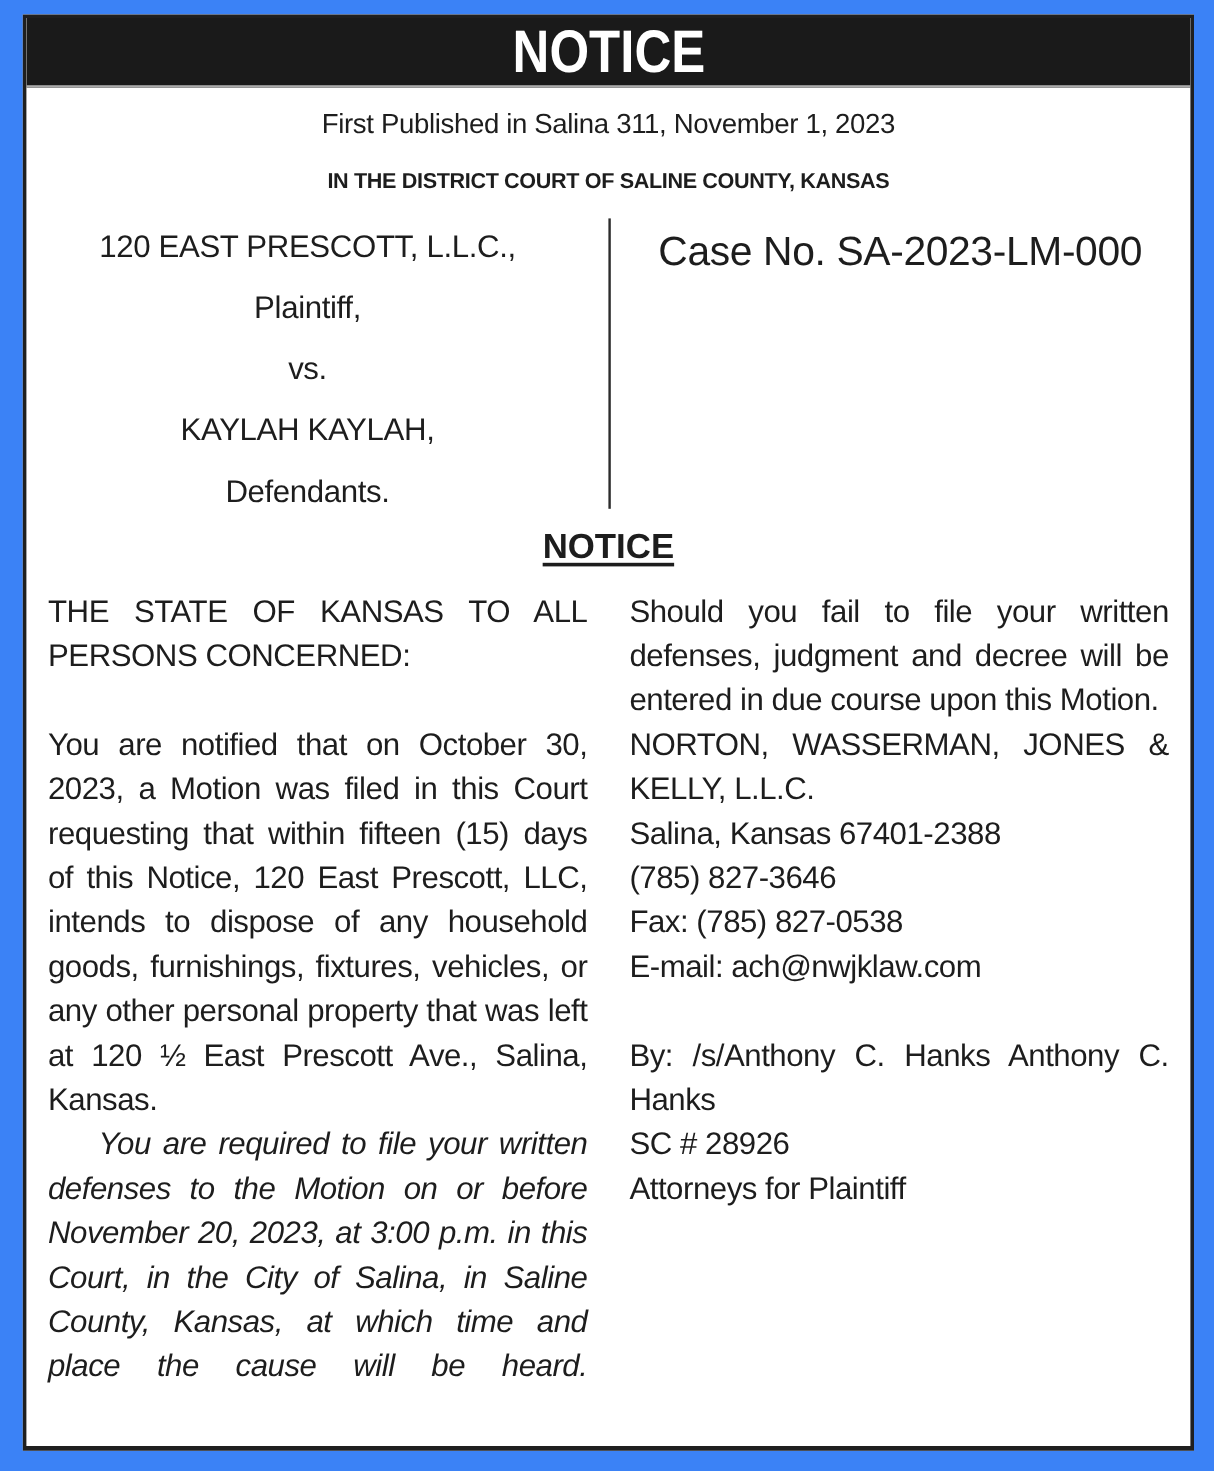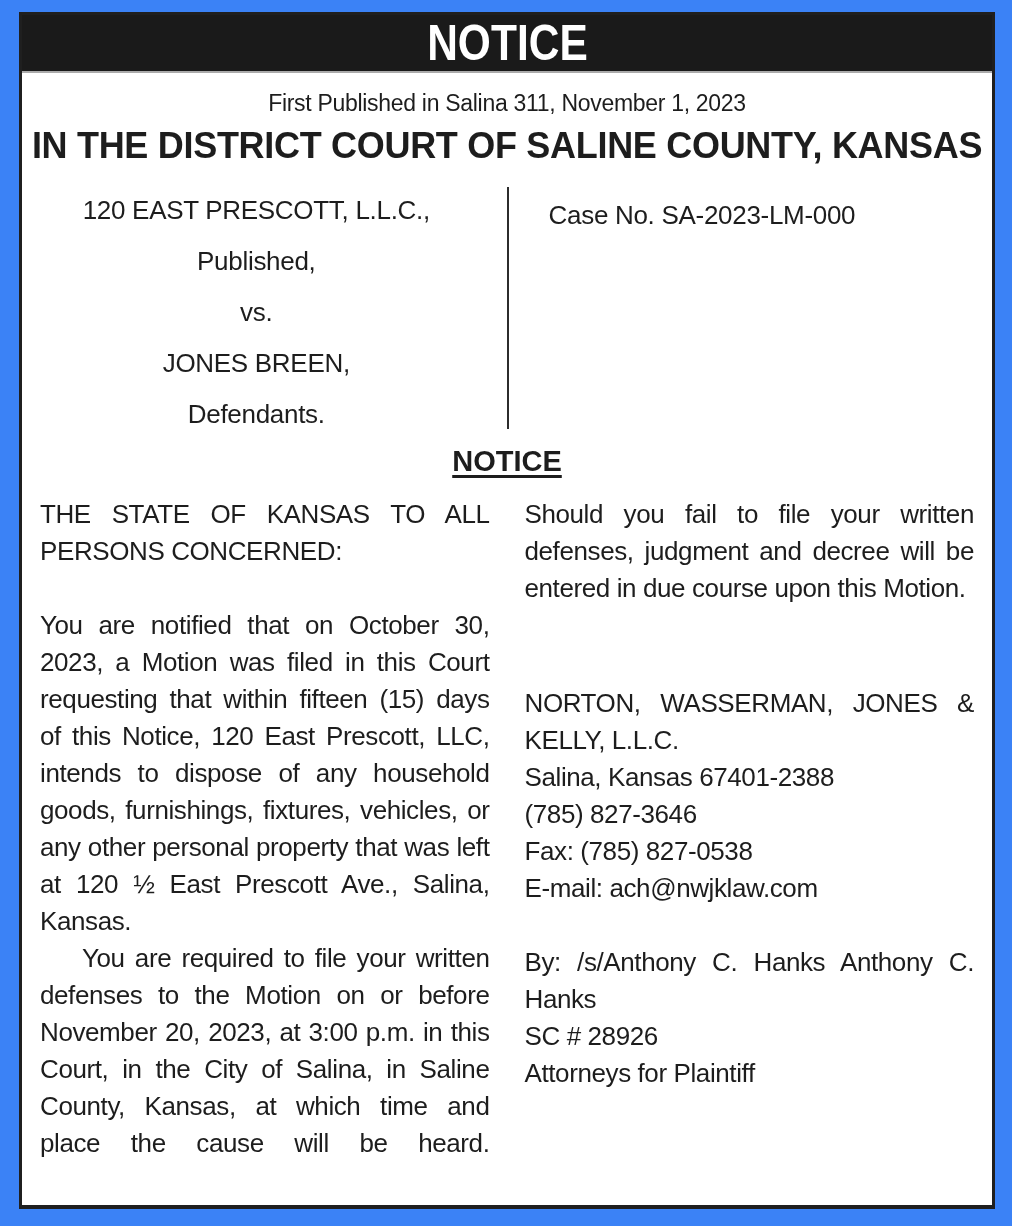--- a/index.html
+++ b/index.html
@@ -36,23 +36,23 @@
     line-height: 1;
   }
 
   .published-line {
     margin-top: 17px;
     text-align: center;
     font-size: 23px;
     letter-spacing: -0.3px;
   }
   .court-heading {
-    margin-top: 8px;
+    margin-top: 24px;
     text-align: center;
-    font-size: 36px;
+    font-size: 18px;
     font-weight: bold;
     letter-spacing: -0.3px;
   }
 
   .caption {
     position: relative;
     margin-top: 18px;
     height: 252px;
     display: flex;
   }
@@ -65,21 +65,21 @@
   .caption-left {
     width: 50%;
     display: flex; flex-direction: column; align-items: center;
     font-size: 26px;
     letter-spacing: -0.3px;
   }
   .party-line { line-height: 51px; }
   .caption-right {
     width: 50%;
     padding-left: 26px;
-    font-size: 26px;
+    font-size: 34px;
     letter-spacing: -0.3px;
     margin-left: 32px;
   }
   .case-number { margin-top: 12px; line-height: 36px; }
 
   .notice-heading {
     margin-top: 8px;
     text-align: center;
     font-size: 29px;
     font-weight: bold;
@@ -96,24 +96,24 @@
     padding: 0 18px;
     margin-top: 18px;
     font-size: 26px;
     line-height: 37px;
     letter-spacing: -0.4px;
     text-align: justify;
   }
   .col { flex: 1; min-width: 0; }
 
   .p-gap { margin-top: 37px; }
-  .p-indent { text-indent: 42px; }
+  .p-indent { text-indent: 42px; font-style: italic; }
   .justify-last { text-align-last: justify; }
 
-  .firm-block { margin-top: 78px; }
+  .firm-block { }
   .firm-line-1 { text-align-last: justify; }
   .contact-line { text-align: left; }
   .sig-block { margin-top: 37px; }
   .sig-line { text-align: justify; }
   .plain-line { text-align: left; }
 </style>
 </head>
 <body>
 
 <div class="page">
@@ -123,23 +123,23 @@
       <div class="banner-title">NOTICE</div>
     </div>
 
     <div class="published-line">First Published in Salina 311, November 1, 2023</div>
 
     <div class="court-heading">IN THE DISTRICT COURT OF SALINE COUNTY, KANSAS</div>
 
     <div class="caption">
       <div class="caption-left">
         <div class="party-line">120 EAST PRESCOTT, L.L.C.,</div>
-        <div class="party-line">Published,</div>
+        <div class="party-line">Plaintiff,</div>
         <div class="party-line">vs.</div>
-        <div class="party-line">JONES BREEN,</div>
+        <div class="party-line">KAYLAH KAYLAH,</div>
         <div class="party-line">Defendants.</div>
       </div>
       <div class="caption-divider"></div>
       <div class="caption-right">
         <div class="case-number">Case No. SA-2023-LM-000</div>
       </div>
     </div>
 
     <div class="notice-heading">
       <span>NOTICE</span>

